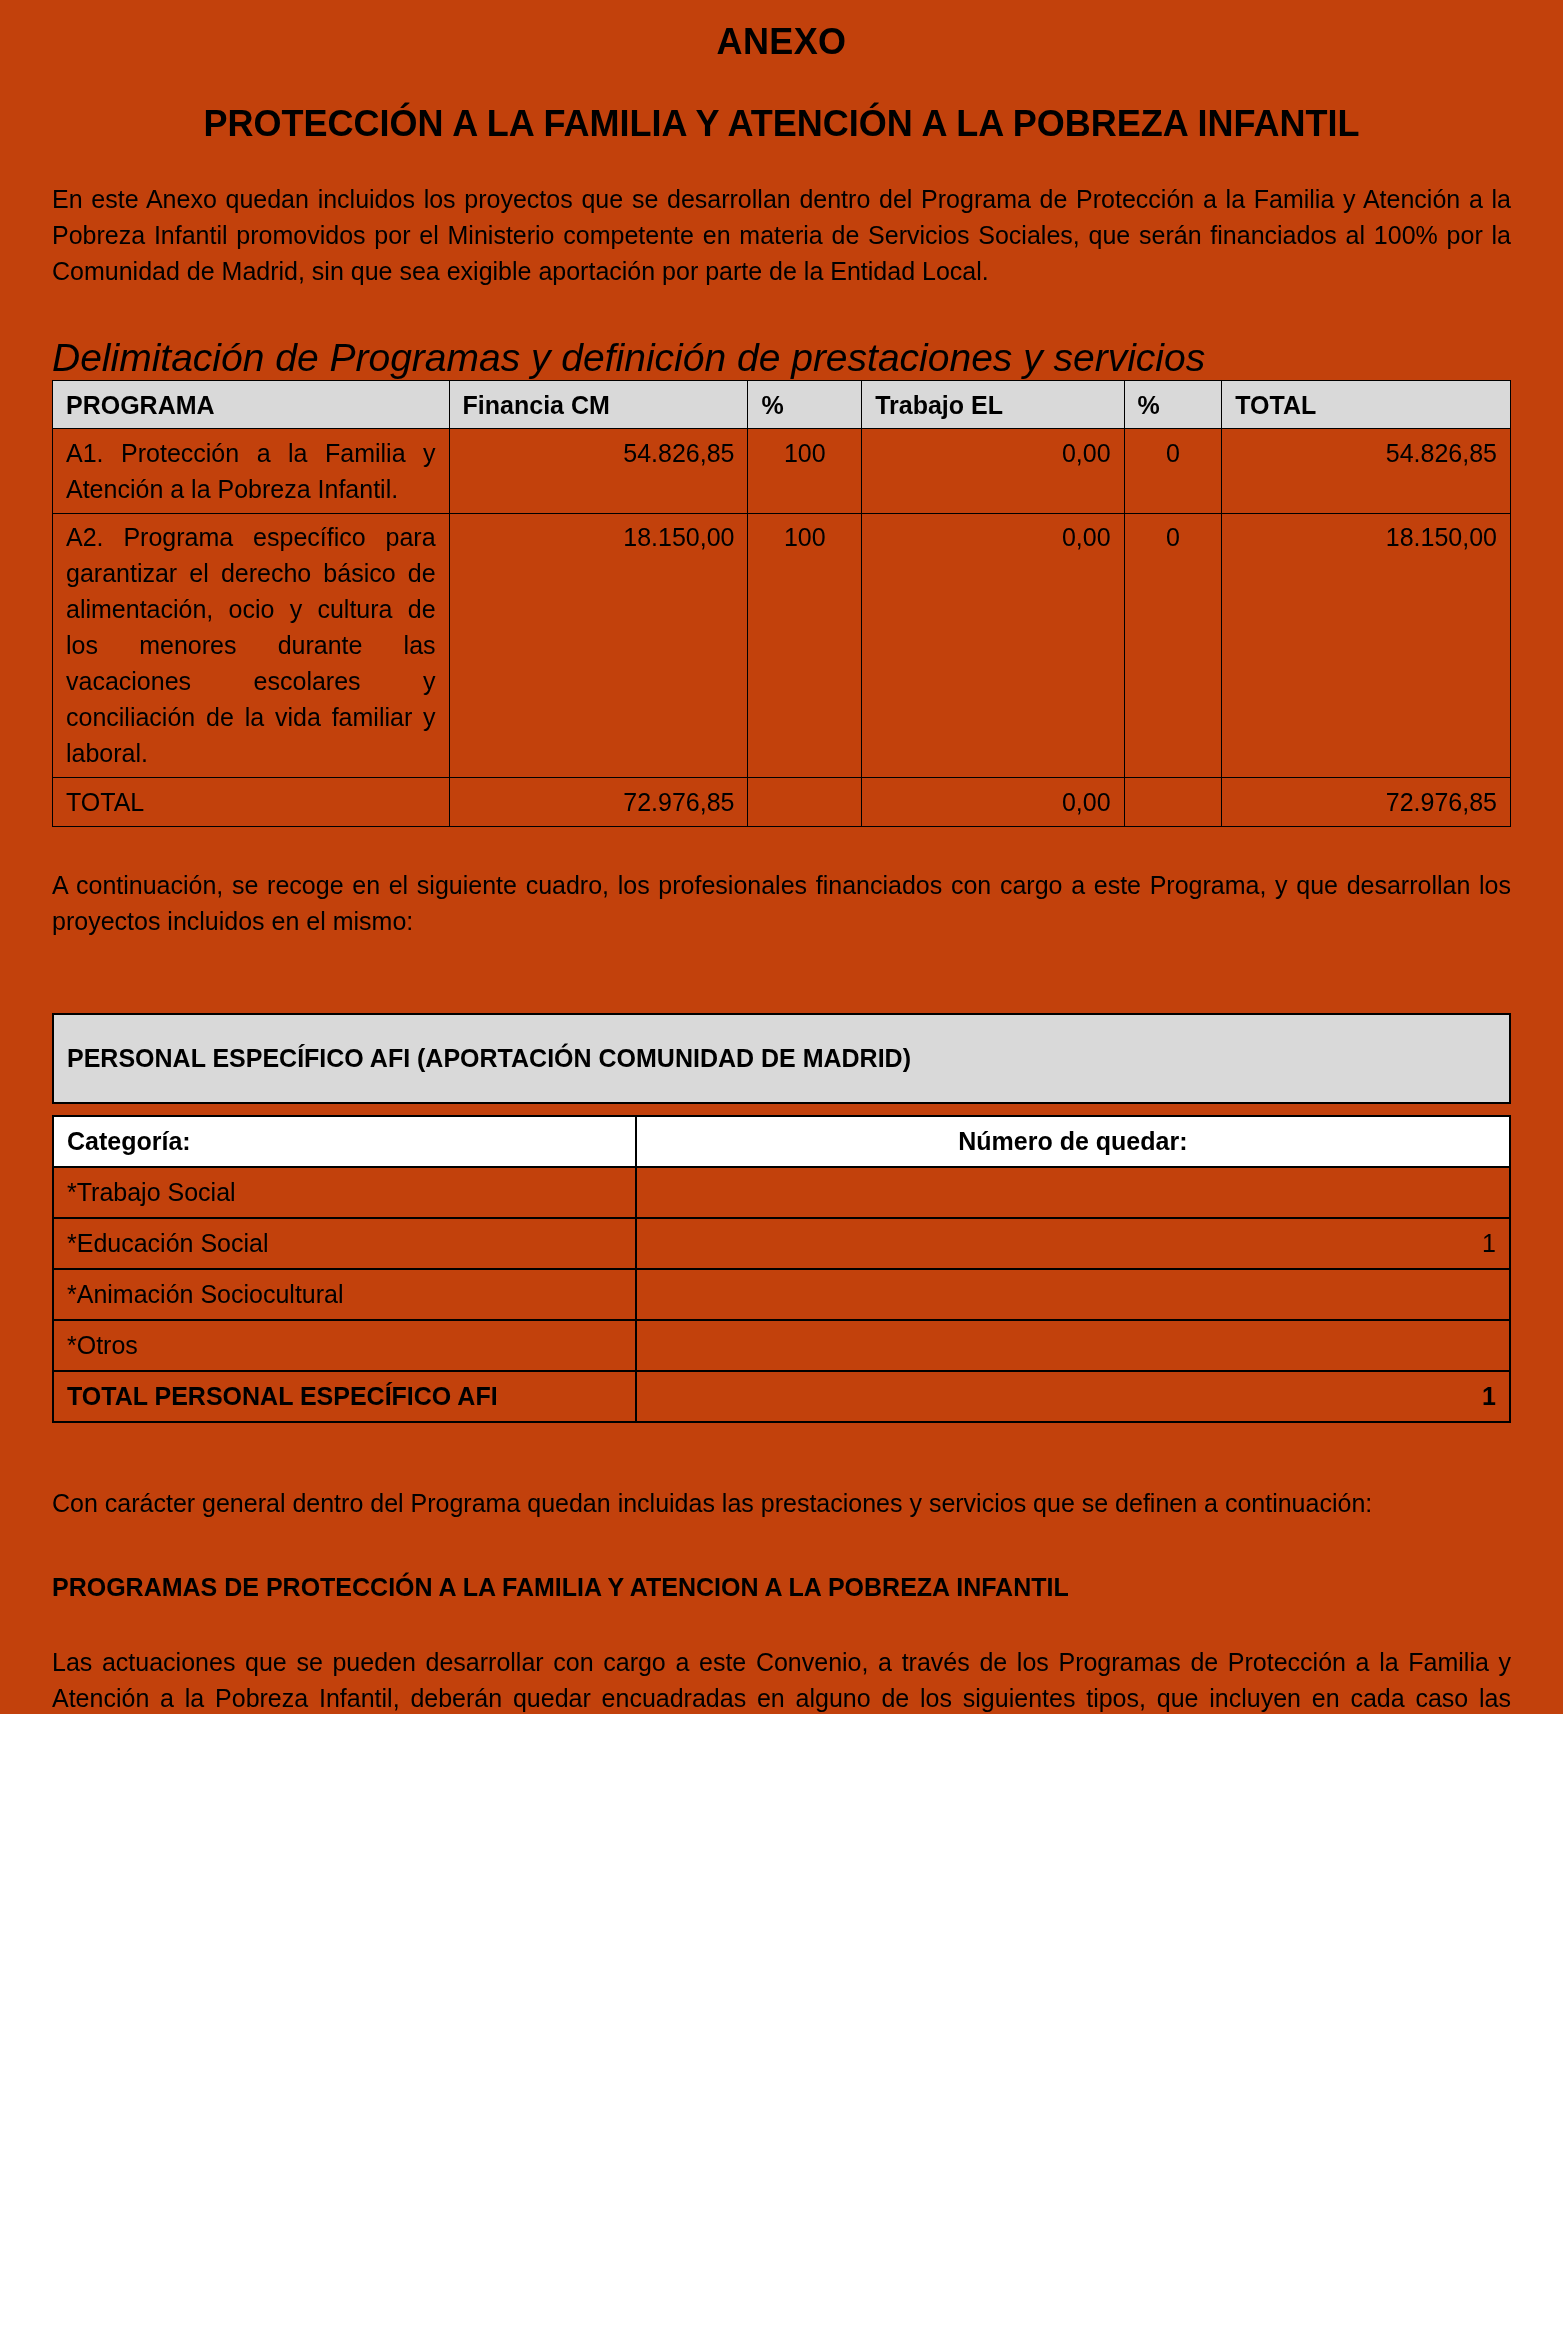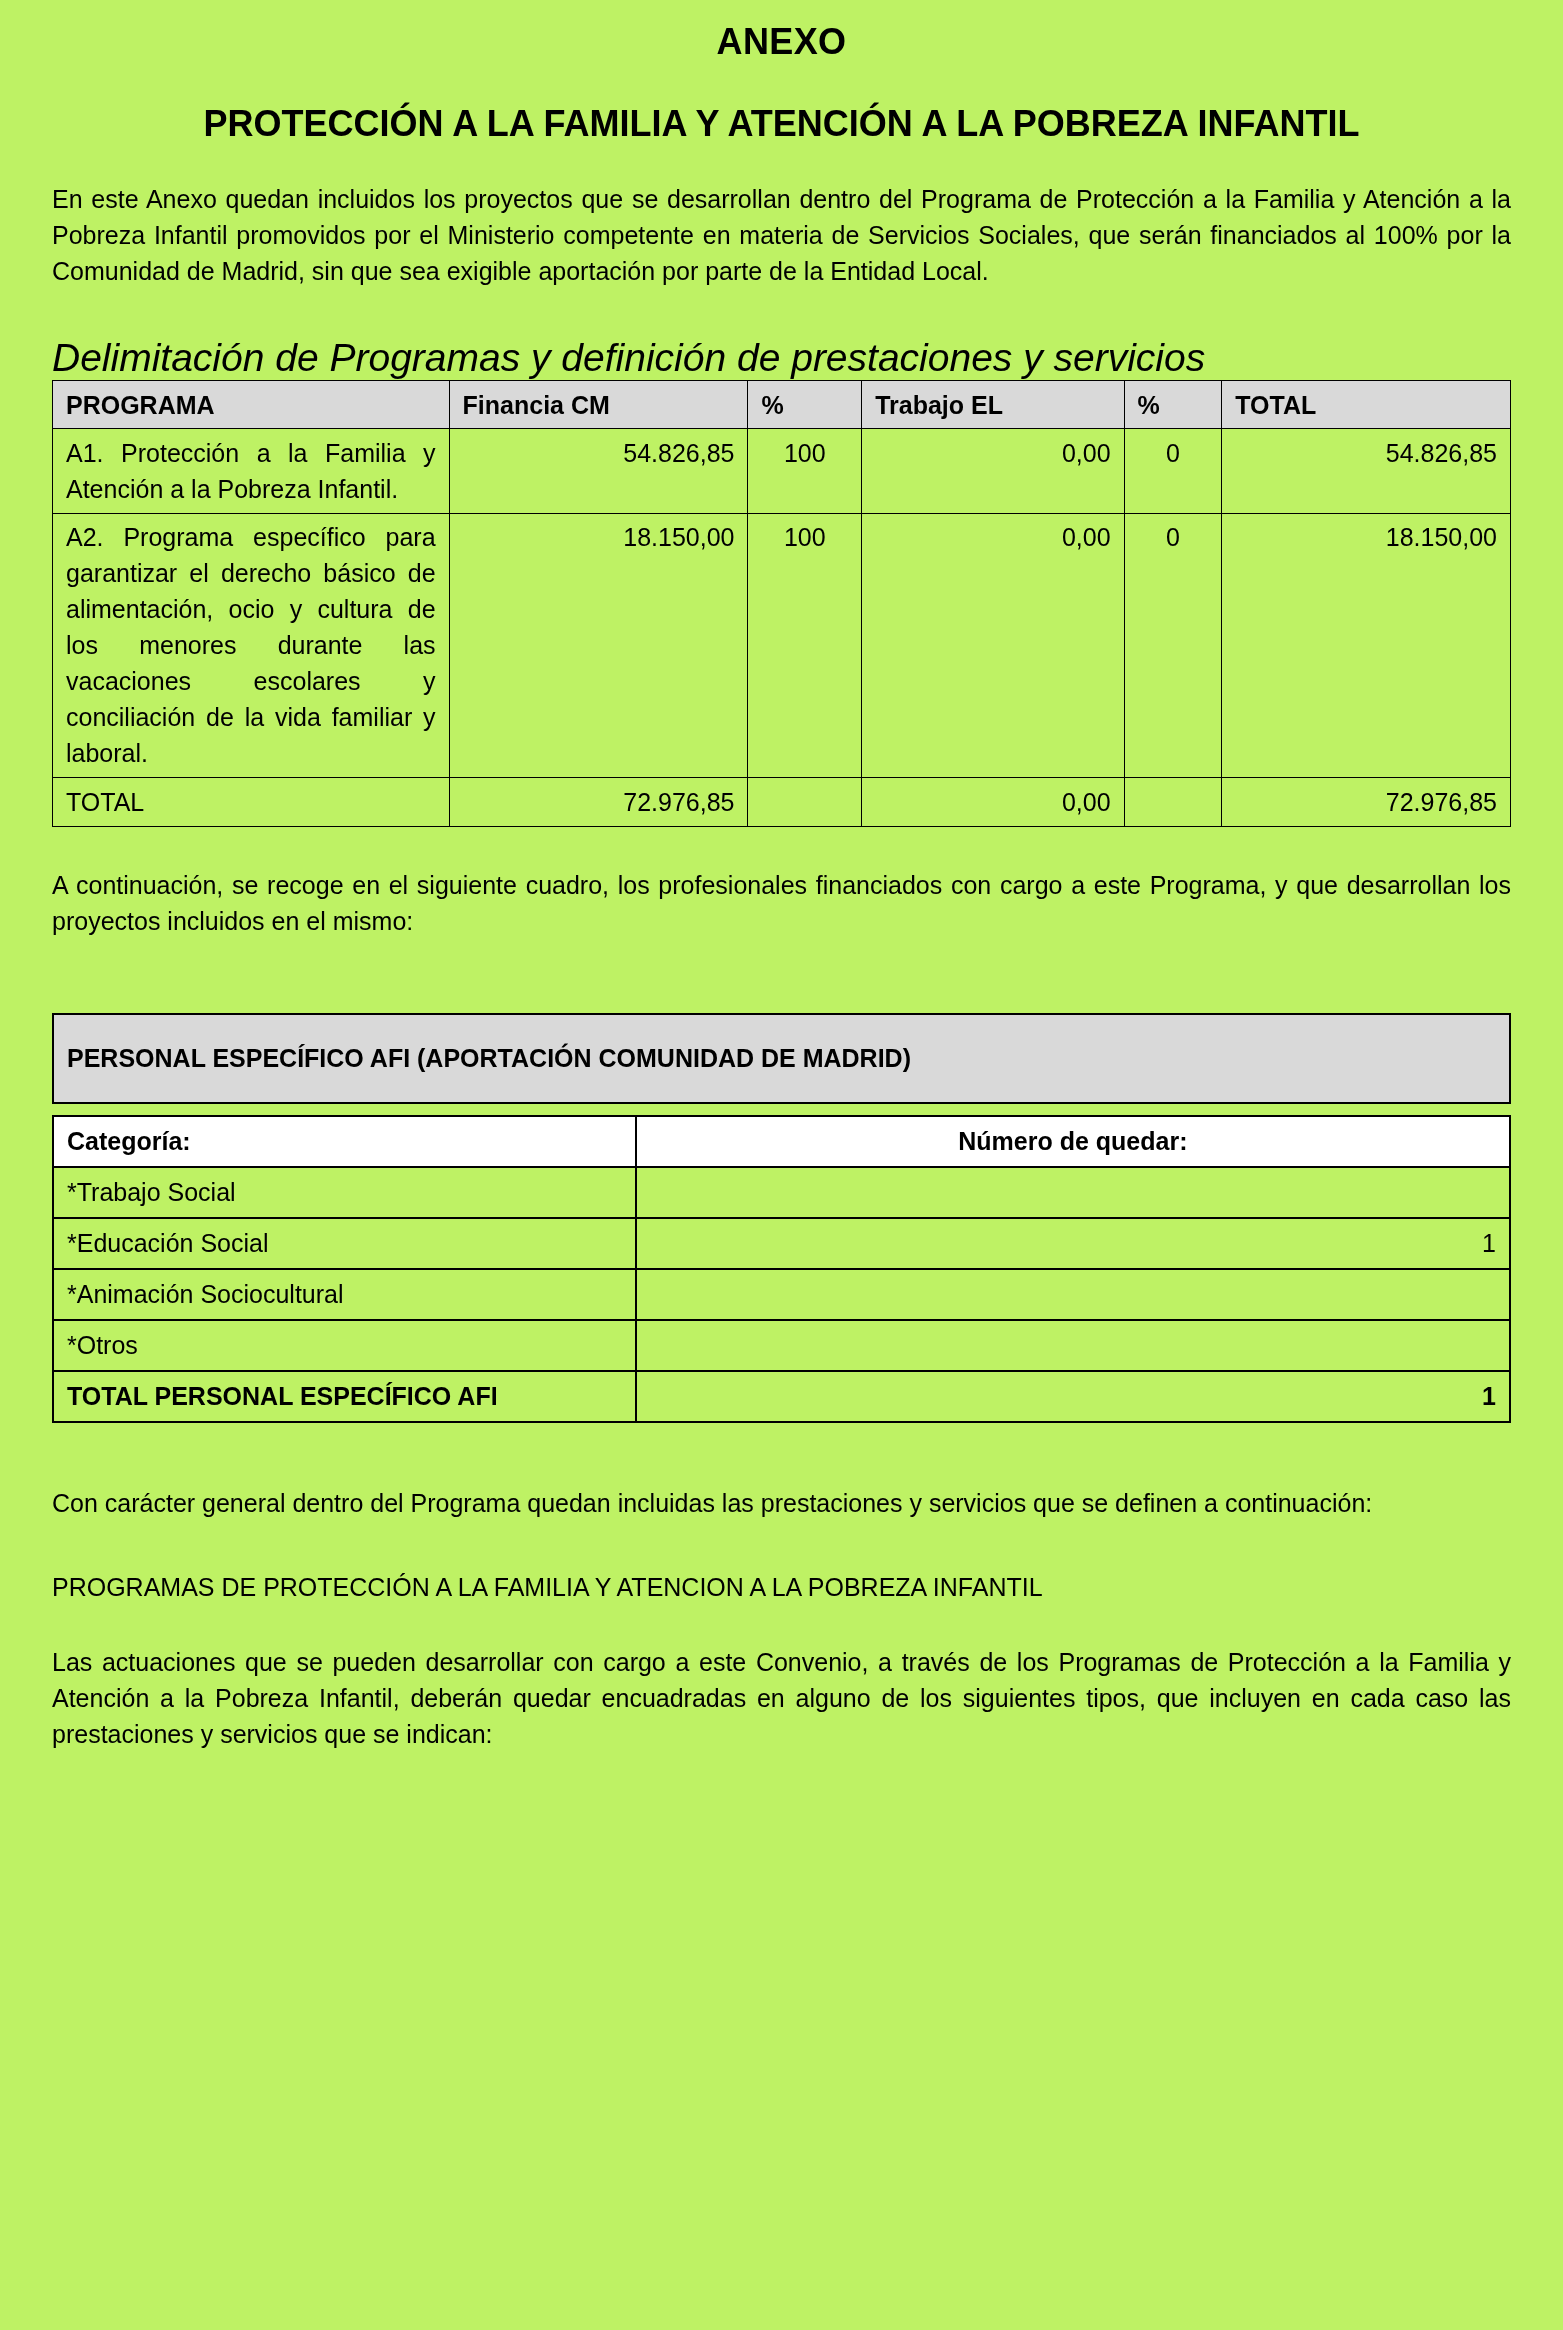--- a/index.html
+++ b/index.html
@@ -4,23 +4,23 @@
 <style>
   * { margin: 0; padding: 0; box-sizing: border-box; }
   html, body { background: #ffffff; }
   body {
     width: 1563px;
     font-family: "Liberation Sans", sans-serif;
     color: #000000;
   }
   .page {
     width: 1563px;
-    height: 2330px;
+    height: 1714px;
     padding: 21px 52px 0 52px;
-    background: #bef264;
+    background: #c2410c;
     overflow: hidden;
   }
   .doc-title {
     text-align: center;
     font-size: 36px;
     font-weight: 700;
     margin-bottom: 40px;
     letter-spacing: 0.4px;
   }
   .doc-subtitle {
@@ -87,21 +87,21 @@
     vertical-align: top;
   }
   table.personal th { font-weight: 700; text-align: left; background: #ffffff; }
   table.personal th.centered { text-align: center; }
   table.personal td.cell-count { text-align: right; }
   table.personal tr.total-row td { font-weight: 700; }
 
   .general-paragraph { margin-top: 62px; margin-bottom: 52px; }
   .programs-heading {
     font-size: 25px;
-    font-weight: 400;
+    font-weight: 700;
     margin-bottom: 42px;
   }
 </style>
 </head>
 <body>
 
 <div class="page">
 
   <h1 class="doc-title">ANEXO</h1>
 

